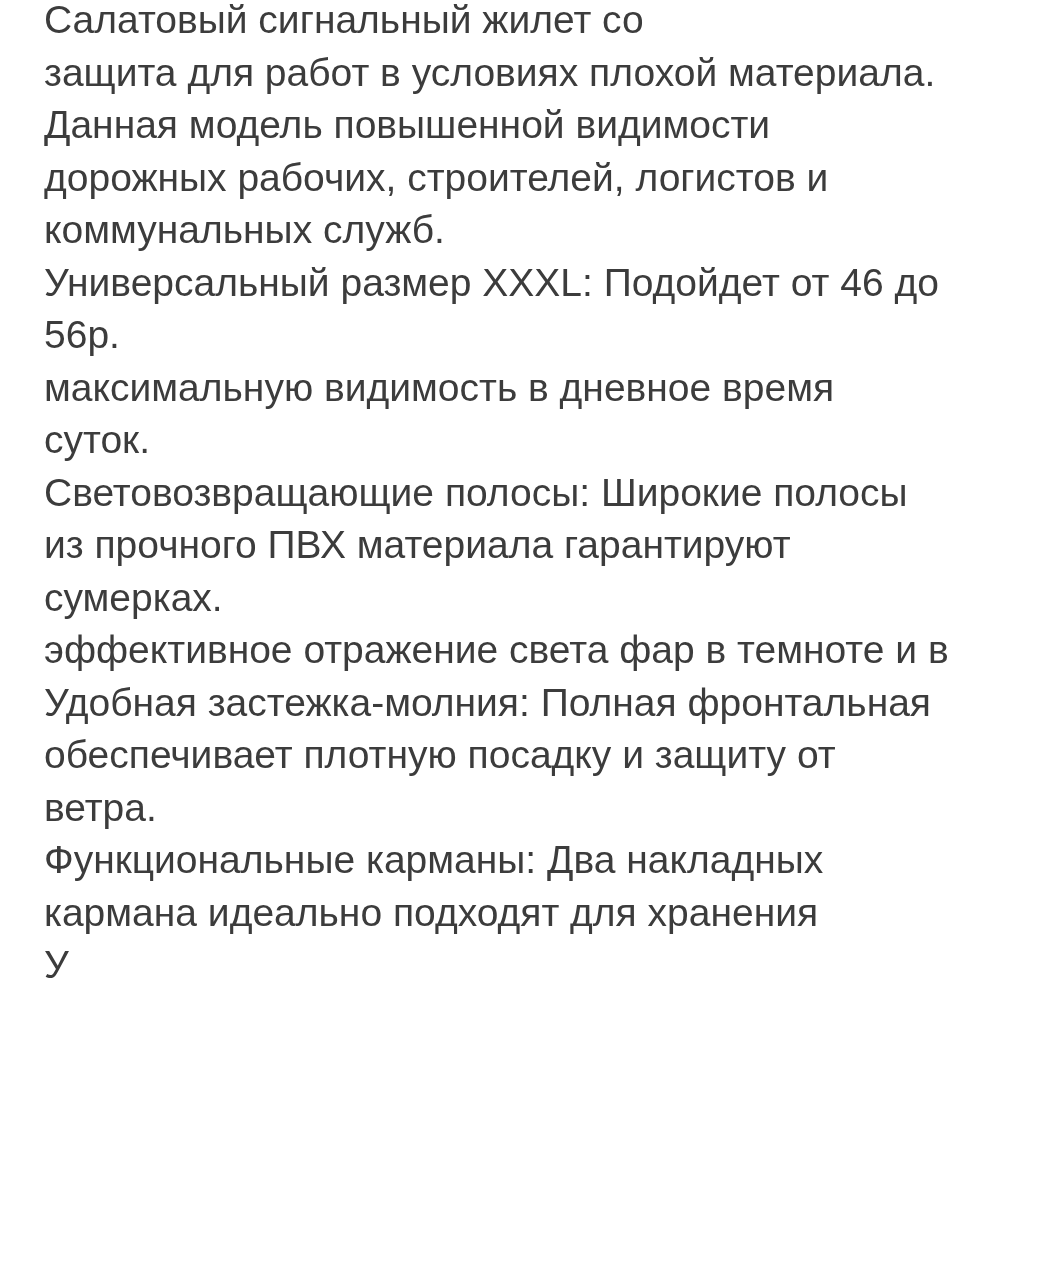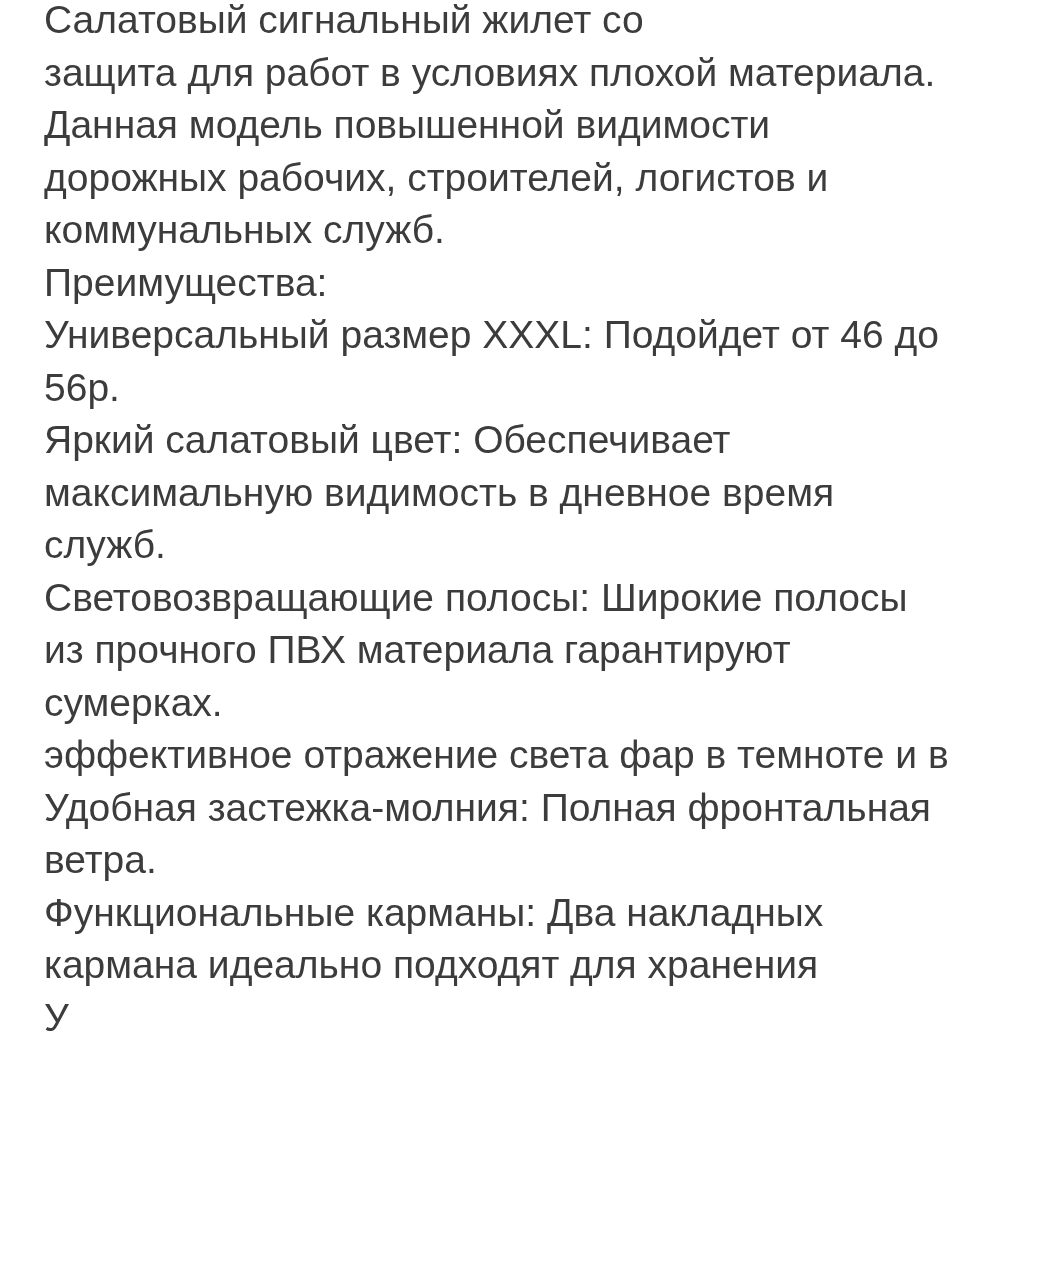--- a/index.html
+++ b/index.html
@@ -29,28 +29,27 @@
 </style>
 </head>
 <body style="background: rgb(255, 255, 255);">
 
 <div class="description-text" id="description-text" style="color: rgb(60, 60, 60);">
     <div class="text-line">Салатовый сигнальный жилет со</div>
     <div class="text-line">защита для работ в условиях плохой материала.</div>
     <div class="text-line">Данная модель повышенной видимости</div>
     <div class="text-line">дорожных рабочих, строителей, логистов и</div>
     <div class="text-line">коммунальных служб.</div>
-    <div class="text-line">Преимущества:</div>
     <div class="text-line">Универсальный размер XXXL: Подойдет от 46 до</div>
     <div class="text-line">56р.</div>
-    <div class="text-line">Яркий салатовый цвет: Обеспечивает</div>
     <div class="text-line">максимальную видимость в дневное время</div>
-    <div class="text-line">служб.</div>
+    <div class="text-line">суток.</div>
     <div class="text-line">Световозвращающие полосы: Широкие полосы</div>
     <div class="text-line">из прочного ПВХ материала гарантируют</div>
     <div class="text-line">сумерках.</div>
     <div class="text-line">эффективное отражение света фар в темноте и в</div>
     <div class="text-line">Удобная застежка-молния: Полная фронтальная</div>
+    <div class="text-line">обеспечивает плотную посадку и защиту от</div>
     <div class="text-line">ветра.</div>
     <div class="text-line">Функциональные карманы: Два накладных</div>
     <div class="text-line">кармана идеально подходят для хранения</div>
     <div class="text-line">У</div>
   </div>
 
 </body></html>

